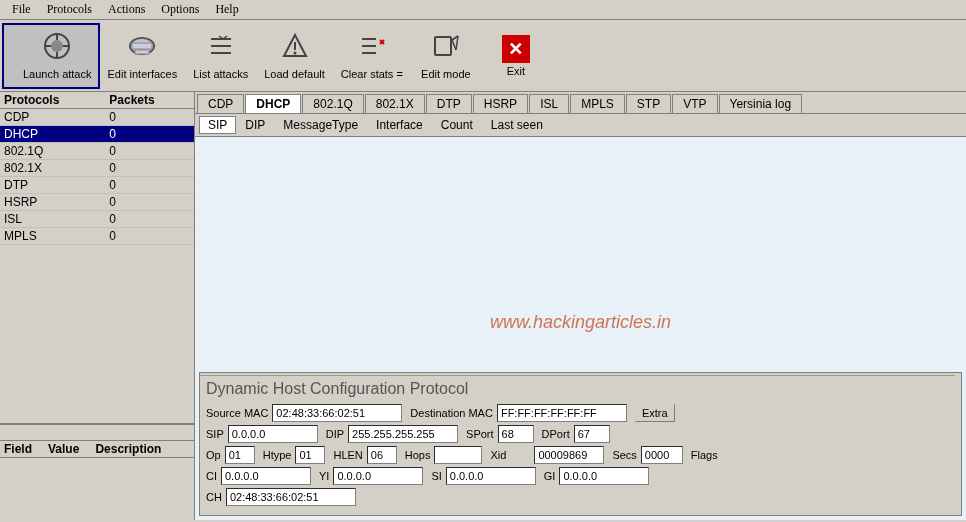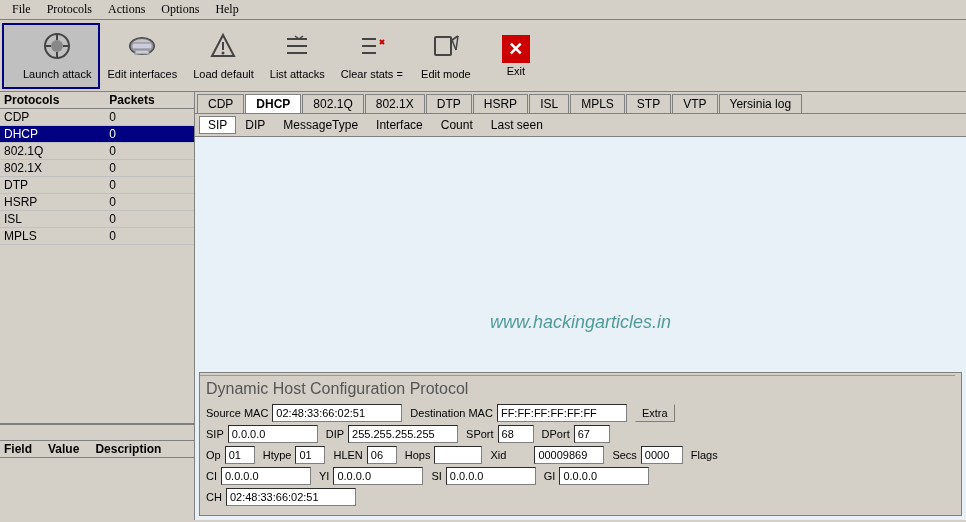--- a/index.html
+++ b/index.html
@@ -158,21 +158,21 @@
       border: 1px solid transparent;
     }
     .sub-tab.active { border: 1px solid #808080; background: white; }
 
     
     #watermark {
       position: absolute;
       top: 50%;
       left: 50%;
       transform: translate(-50%, -80%);
-      color: #0f766e;
+      color: #c2410c;
       font-size: 18px;
       opacity: 0.7;
       font-style: italic;
       white-space: nowrap;
       pointer-events: none;
     }
 
     
     #dhcp-panel {
       background: #d4d0c8;
@@ -263,39 +263,39 @@
         <rect x="4" y="11" width="20" height="6" fill="#ccd" stroke="#888" stroke-width="1"></rect>
         <rect x="7" y="18" width="14" height="4" fill="#ccd" stroke="#888" stroke-width="1"></rect>
       </svg>
     </div>
     <span>Edit interfaces</span>
   </div>
 
   <div class="toolbar-btn">
     <div class="icon">
       <svg width="28" height="28" viewBox="0 0 28 28">
-        <polygon points="14,3 25,24 3,24" fill="none" stroke="#444" stroke-width="2"></polygon>
-        <line x1="14" y1="10" x2="14" y2="18" stroke="#444" stroke-width="2"></line>
-        <circle cx="14" cy="21" r="1.5" fill="#444"></circle>
-      </svg>
-    </div>
-    <span>Load default</span>
-  </div>
-
-  <div class="toolbar-btn">
-    <div class="icon">
-      <svg width="28" height="28" viewBox="0 0 28 28">
         <line x1="4" y1="7" x2="24" y2="7" stroke="#444" stroke-width="2"></line>
         <line x1="4" y1="14" x2="24" y2="14" stroke="#444" stroke-width="2"></line>
         <line x1="4" y1="21" x2="24" y2="21" stroke="#444" stroke-width="2"></line>
         <line x1="12" y1="4" x2="16" y2="7" stroke="#444" stroke-width="1.5"></line>
         <line x1="16" y1="7" x2="20" y2="4" stroke="#444" stroke-width="1.5"></line>
       </svg>
     </div>
     <span>List attacks</span>
+  </div>
+
+  <div class="toolbar-btn">
+    <div class="icon">
+      <svg width="28" height="28" viewBox="0 0 28 28">
+        <polygon points="14,3 25,24 3,24" fill="none" stroke="#444" stroke-width="2"></polygon>
+        <line x1="14" y1="10" x2="14" y2="18" stroke="#444" stroke-width="2"></line>
+        <circle cx="14" cy="21" r="1.5" fill="#444"></circle>
+      </svg>
+    </div>
+    <span>Load default</span>
   </div>
 
   <div class="toolbar-btn">
     <div class="icon">
       <svg width="28" height="28" viewBox="0 0 28 28">
         <line x1="4" y1="7" x2="18" y2="7" stroke="#444" stroke-width="2"></line>
         <line x1="4" y1="14" x2="18" y2="14" stroke="#444" stroke-width="2"></line>
         <line x1="4" y1="21" x2="18" y2="21" stroke="#444" stroke-width="2"></line>
         <line x1="22" y1="8" x2="26" y2="12" stroke="#cc0000" stroke-width="2"></line>
         <line x1="26" y1="8" x2="22" y2="12" stroke="#cc0000" stroke-width="2"></line>

